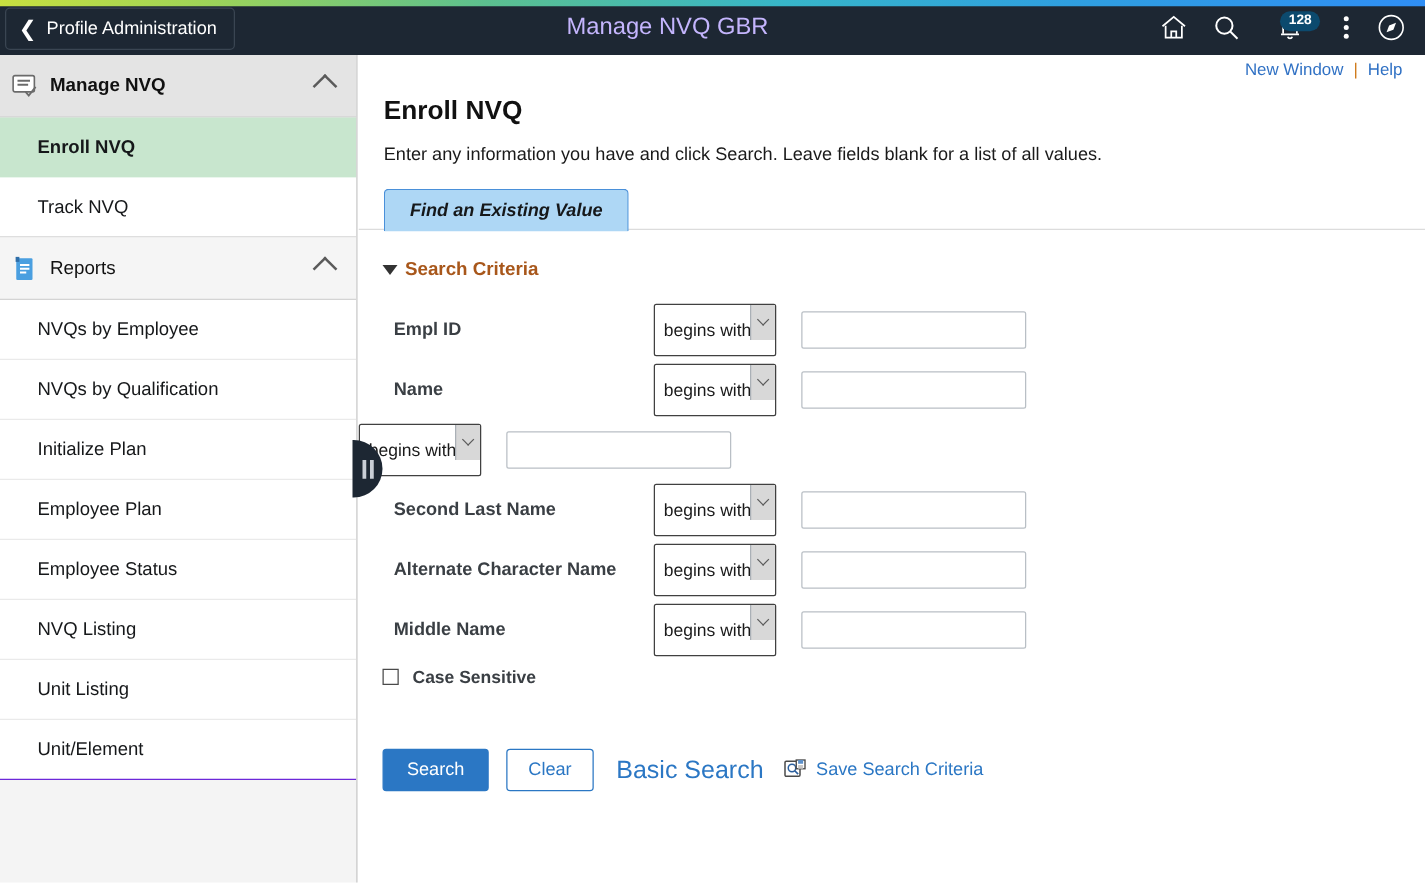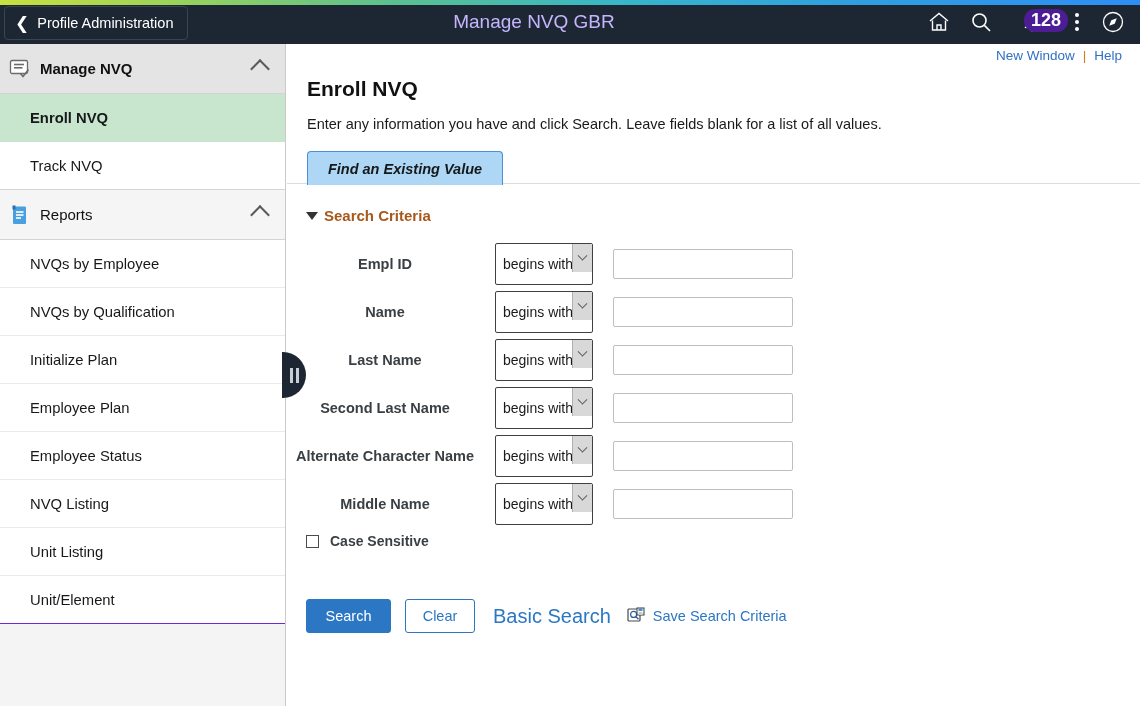--- a/index.html
+++ b/index.html
@@ -59,23 +59,23 @@
     width: 38px; height: 40px;
     display: flex; align-items: center; justify-content: center;
     cursor: pointer;
     position: relative;
   }
   .hicon svg { display: block; }
   #bell-wrap { width: 56px; }
   #bell-badge {
     position: absolute;
     left: 20px; top: 7px;
-    background: #4c1d95;
+    background: #0c4a6e;
     color: #ffffff;
-    font-size: 18px;
+    font-size: 11px;
     font-weight: bold;
     border-radius: 11px;
     padding: 2px 7px 3px 7px;
     line-height: 1;
     min-width: 22px;
     text-align: center;
   }
   #kebab { flex-direction: column; gap: 3px; width: 26px; }
   #kebab i {
     display: block; width: 4px; height: 4px; border-radius: 50%;
@@ -213,23 +213,23 @@
   #form {
     position: absolute; left: 0; top: 196px;
     width: 853px;
   }
   .form-row {
     height: 48px;
     display: flex; align-items: center;
   }
   .f-label {
     width: 208px;
-    text-align: center;
+    text-align: left;
     padding-right: 12px;
-    font-size: 14.5px; font-weight: bold; color: #3a3f44;
+    font-size: 14.5px; font-weight: bold; color: #3a3f44; margin-left: 28px;
   }
   .f-select {
     position: relative;
     width: 98px; height: 42px;
     border: 1px solid #404040;
     background: #ffffff;
     border-radius: 2px;
     display: flex; align-items: center;
     cursor: pointer;
   }
@@ -476,21 +476,20 @@
       <div class="f-select">
         <span class="sel-text">begins with</span>
         <span class="sel-arrow">
             <span></span>
           </span>
       </div>
       <input class="f-input" type="text" value="" style="">
     </div>
 
     <div class="form-row">
-      <div class="f-label">Last Name</div>
       <div class="f-select">
         <span class="sel-text">begins with</span>
         <span class="sel-arrow">
             <span></span>
           </span>
       </div>
       <input class="f-input" type="text" value="" style="">
     </div>
 
     <div class="form-row">

